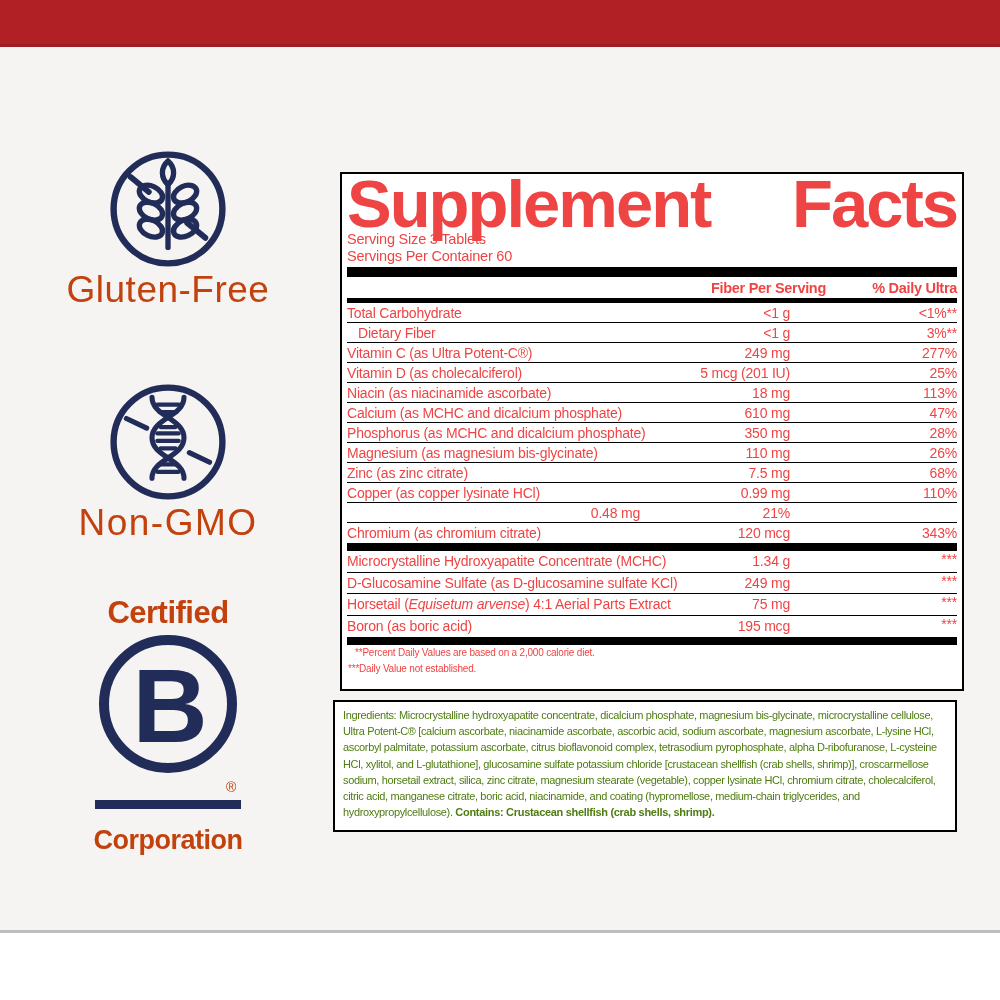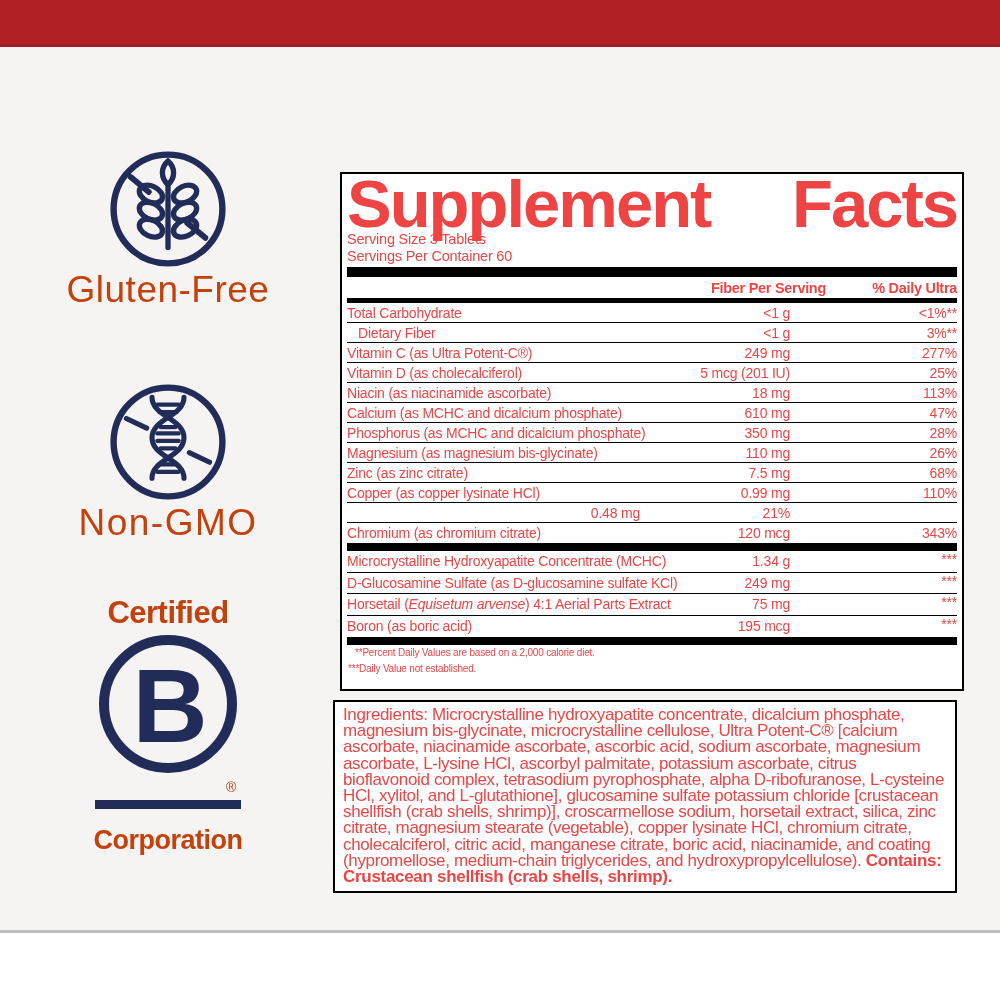--- a/index.html
+++ b/index.html
@@ -68,22 +68,22 @@
   .ra,.rd{text-align:right;white-space:nowrap;}
   .ast{position:relative;top:-2px;}
   .sf-foot{font-size:10px;line-height:15.5px;letter-spacing:-0.2px;}
   .sf-foot .f1{padding-left:8px;}
   .sf-foot .f2{padding-left:1px;}
 
   
   .ing-box{
     position:absolute;left:333px;top:700px;width:624px;min-height:132px;
     background:#ffffff;border:2px solid #000;box-sizing:border-box;
-    padding:5px 8px 6px;color:#ef4444;
-    font-size:17px;line-height:16.2px;letter-spacing:-0.35px;
+    padding:5px 8px 6px;color:#4d7c0f;
+    font-size:11px;line-height:16.2px;letter-spacing:-0.35px;
   }
   .ing-box b{letter-spacing:-0.3px;}
 </style>
 </head>
 <body>
 
 <div class="label-area">
   <div class="red-band"></div>
 
   <div class="badge badge-gluten">

